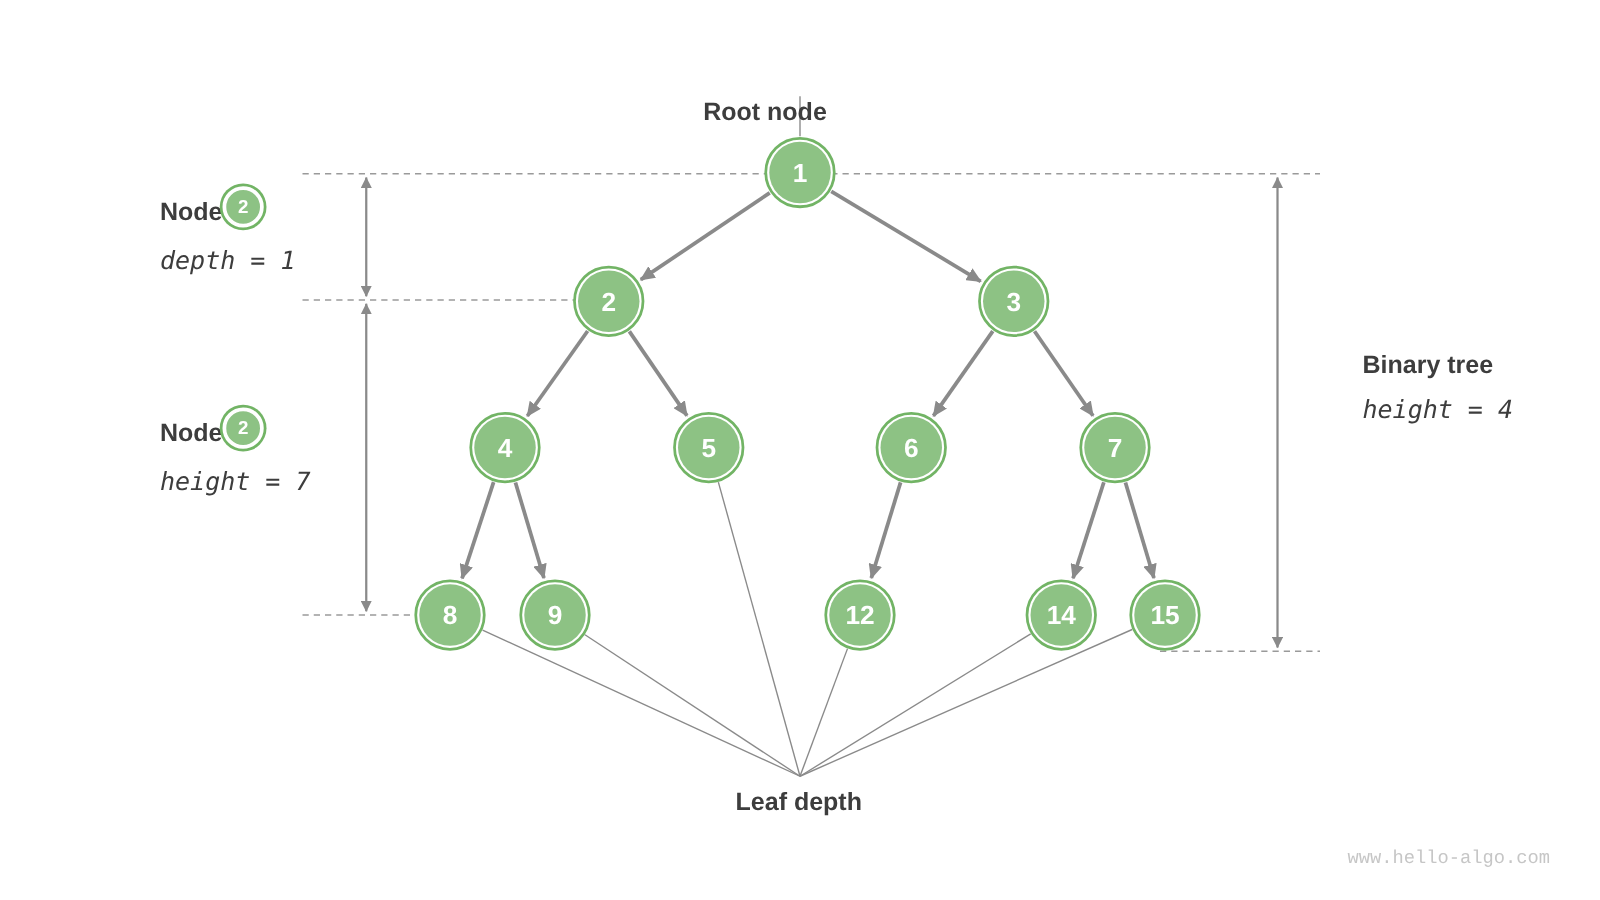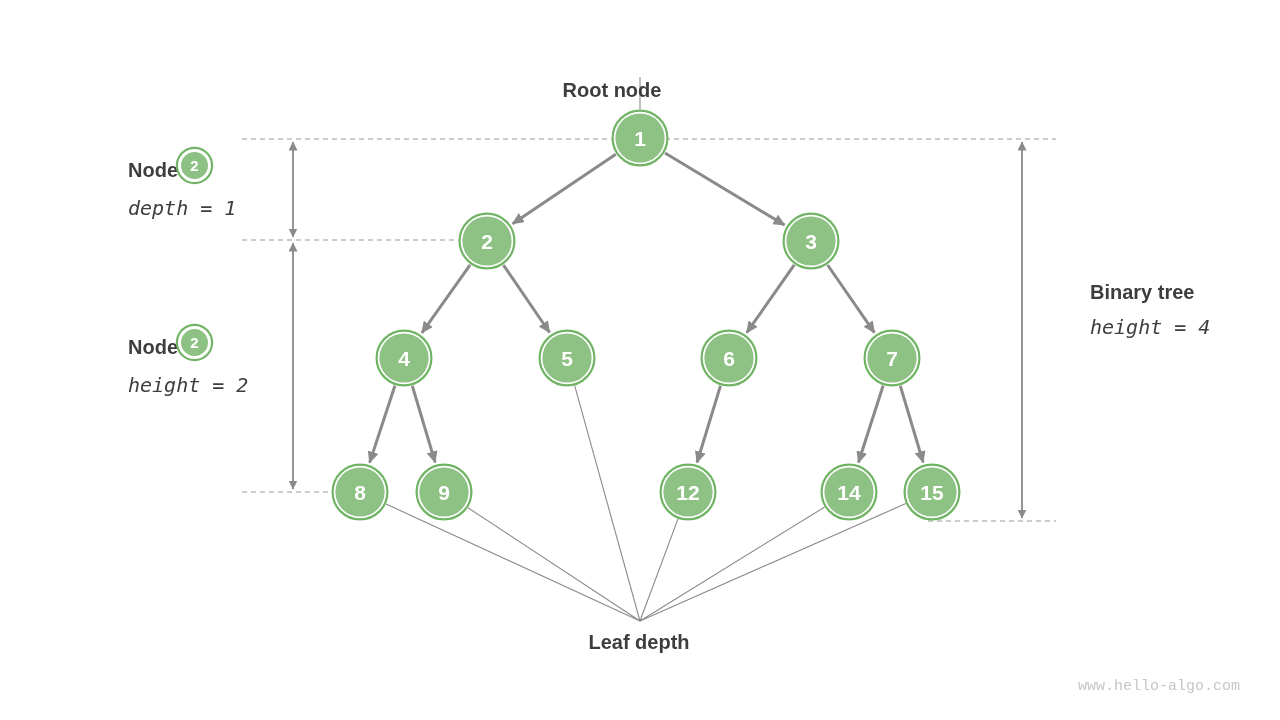--- a/index.html
+++ b/index.html
@@ -164,21 +164,21 @@
     <div class="mono">depth = 1</div>
   </div>
 
   <div class="ann ann-height">
     <div class="ann-row">
       <span class="lbl bold" style="position:static">Node</span>
       <span class="badge">
           <span>2</span>
         </span>
     </div>
-    <div class="mono">height = 2</div>
+    <div class="mono">height = 7</div>
   </div>
 
   <div class="ann ann-tree">
     <div class="lbl bold" style="position:static">Binary tree</div>
     <div class="mono">height = 4</div>
   </div>
 
   <div class="watermark mono">www.hello-algo.com</div>
 
 </div>

